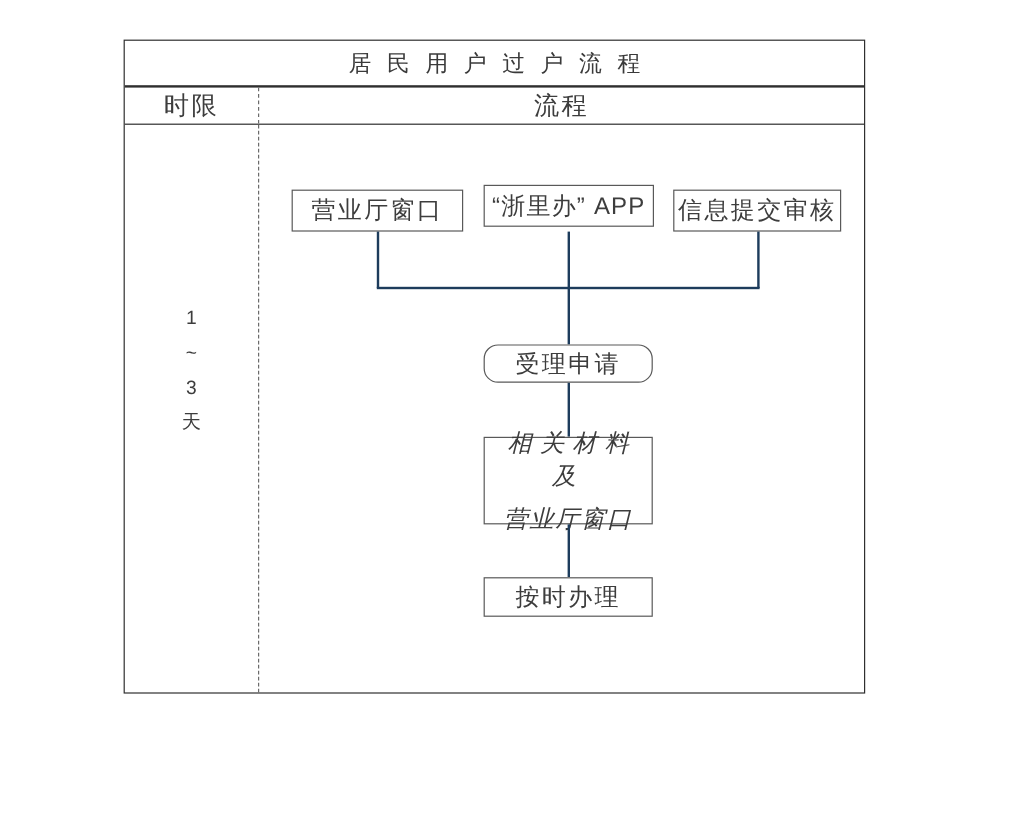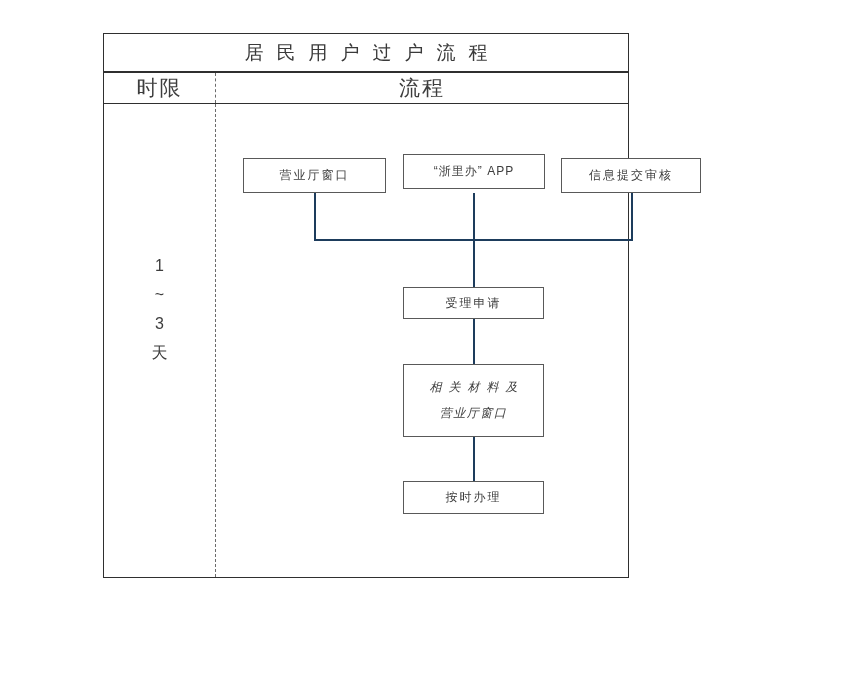--- a/index.html
+++ b/index.html
@@ -19,21 +19,21 @@
     position: relative;
     width: 858px;
     height: 686px;
     background: var(--page-bg);
     overflow: hidden;
   }
   .frame {
     position: absolute;
     left: 103px;
     top: 33px;
-    width: 526px;
+    width: 618px;
     height: 545px;
     border: 1.5px solid var(--frame-border);
     display: flex;
     flex-direction: column;
   }
   .title-row {
     height: 39px;
     border-bottom: 2px solid var(--frame-border);
     display: flex;
     align-items: center;
@@ -78,29 +78,29 @@
     position: relative;
   }
   .node {
     position: absolute;
     border: 1px solid var(--box-border);
     background: #ffffff;
     display: flex;
     flex-direction: column;
     align-items: center;
     justify-content: center;
-    font-size: 12px;
+    font-size: 20px;
     letter-spacing: 2px;
     color: var(--text);
     text-align: center;
   }
   .node-entry-1 { left: 27px;  top: 54px; width: 143px; height: 35px; }
   .node-entry-2 { left: 187px; top: 50px; width: 142px; height: 35px; letter-spacing: 1px; }
   .node-entry-3 { left: 345px; top: 54px; width: 140px; height: 35px; }
-  .node-accept  { left: 187px; top: 183px; width: 141px; height: 32px; }
+  .node-accept  { left: 187px; top: 183px; width: 141px; height: 32px; border-radius: 12px; }
   .node-review  { left: 187px; top: 260px; width: 141px; height: 73px; font-style: italic; }
   .node-review .line1 { letter-spacing: 7px; text-indent: 7px; margin-bottom: 9px; }
   .node-review .line2 { letter-spacing: 1.5px; }
   .node-finish  { left: 187px; top: 377px; width: 141px; height: 33px; }
   .vline {
     position: absolute;
     width: 1.5px;
     background: var(--connector);
   }
   .hline {

